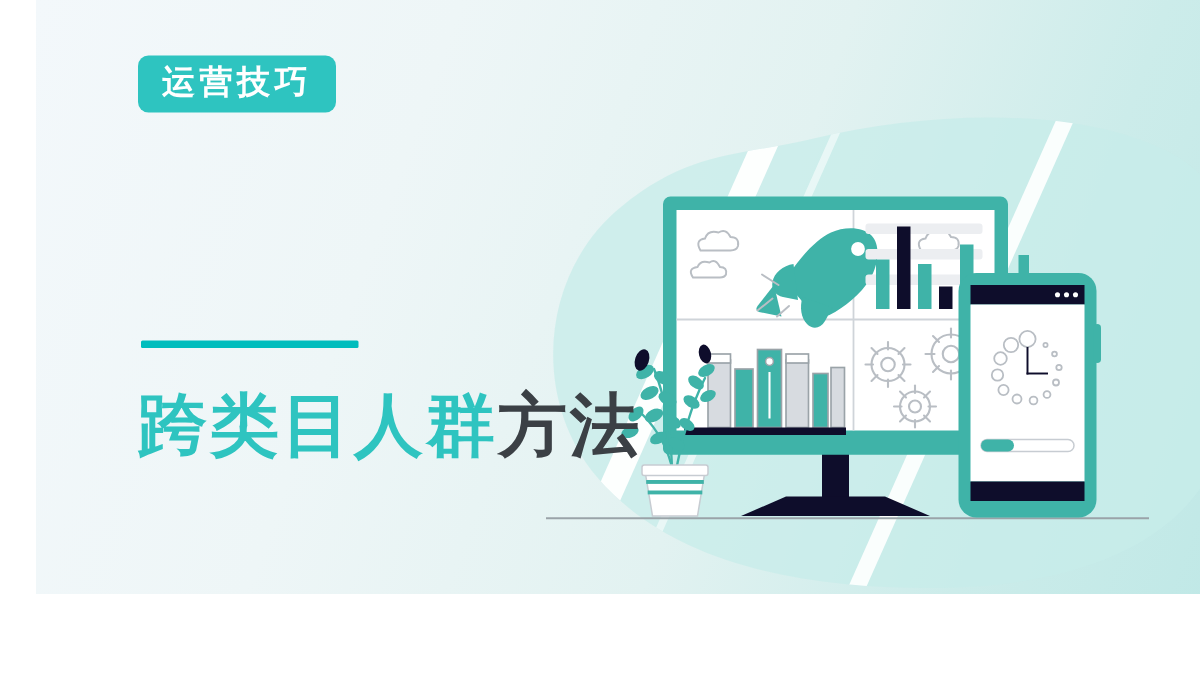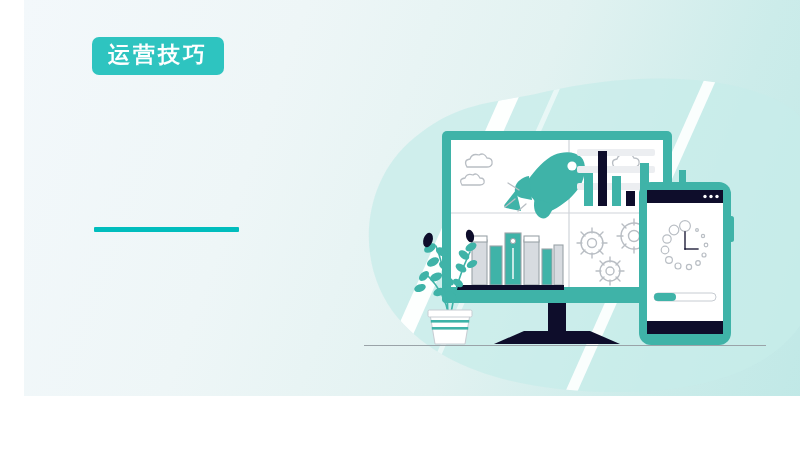--- a/index.html
+++ b/index.html
@@ -260,14 +260,15 @@
         <rect x="407.8" y="327" width="36.4" height="2.6"></rect>
       </g>
     </g>
   </svg>
 
   <div id="badge">运营技巧</div>
 
 
   <div id="rule"></div>
 
+  <div id="headline2"><span class="teal">跨类目人群</span><span class="dark">方法</span></div>
 
 </div>
 
 </body></html>

